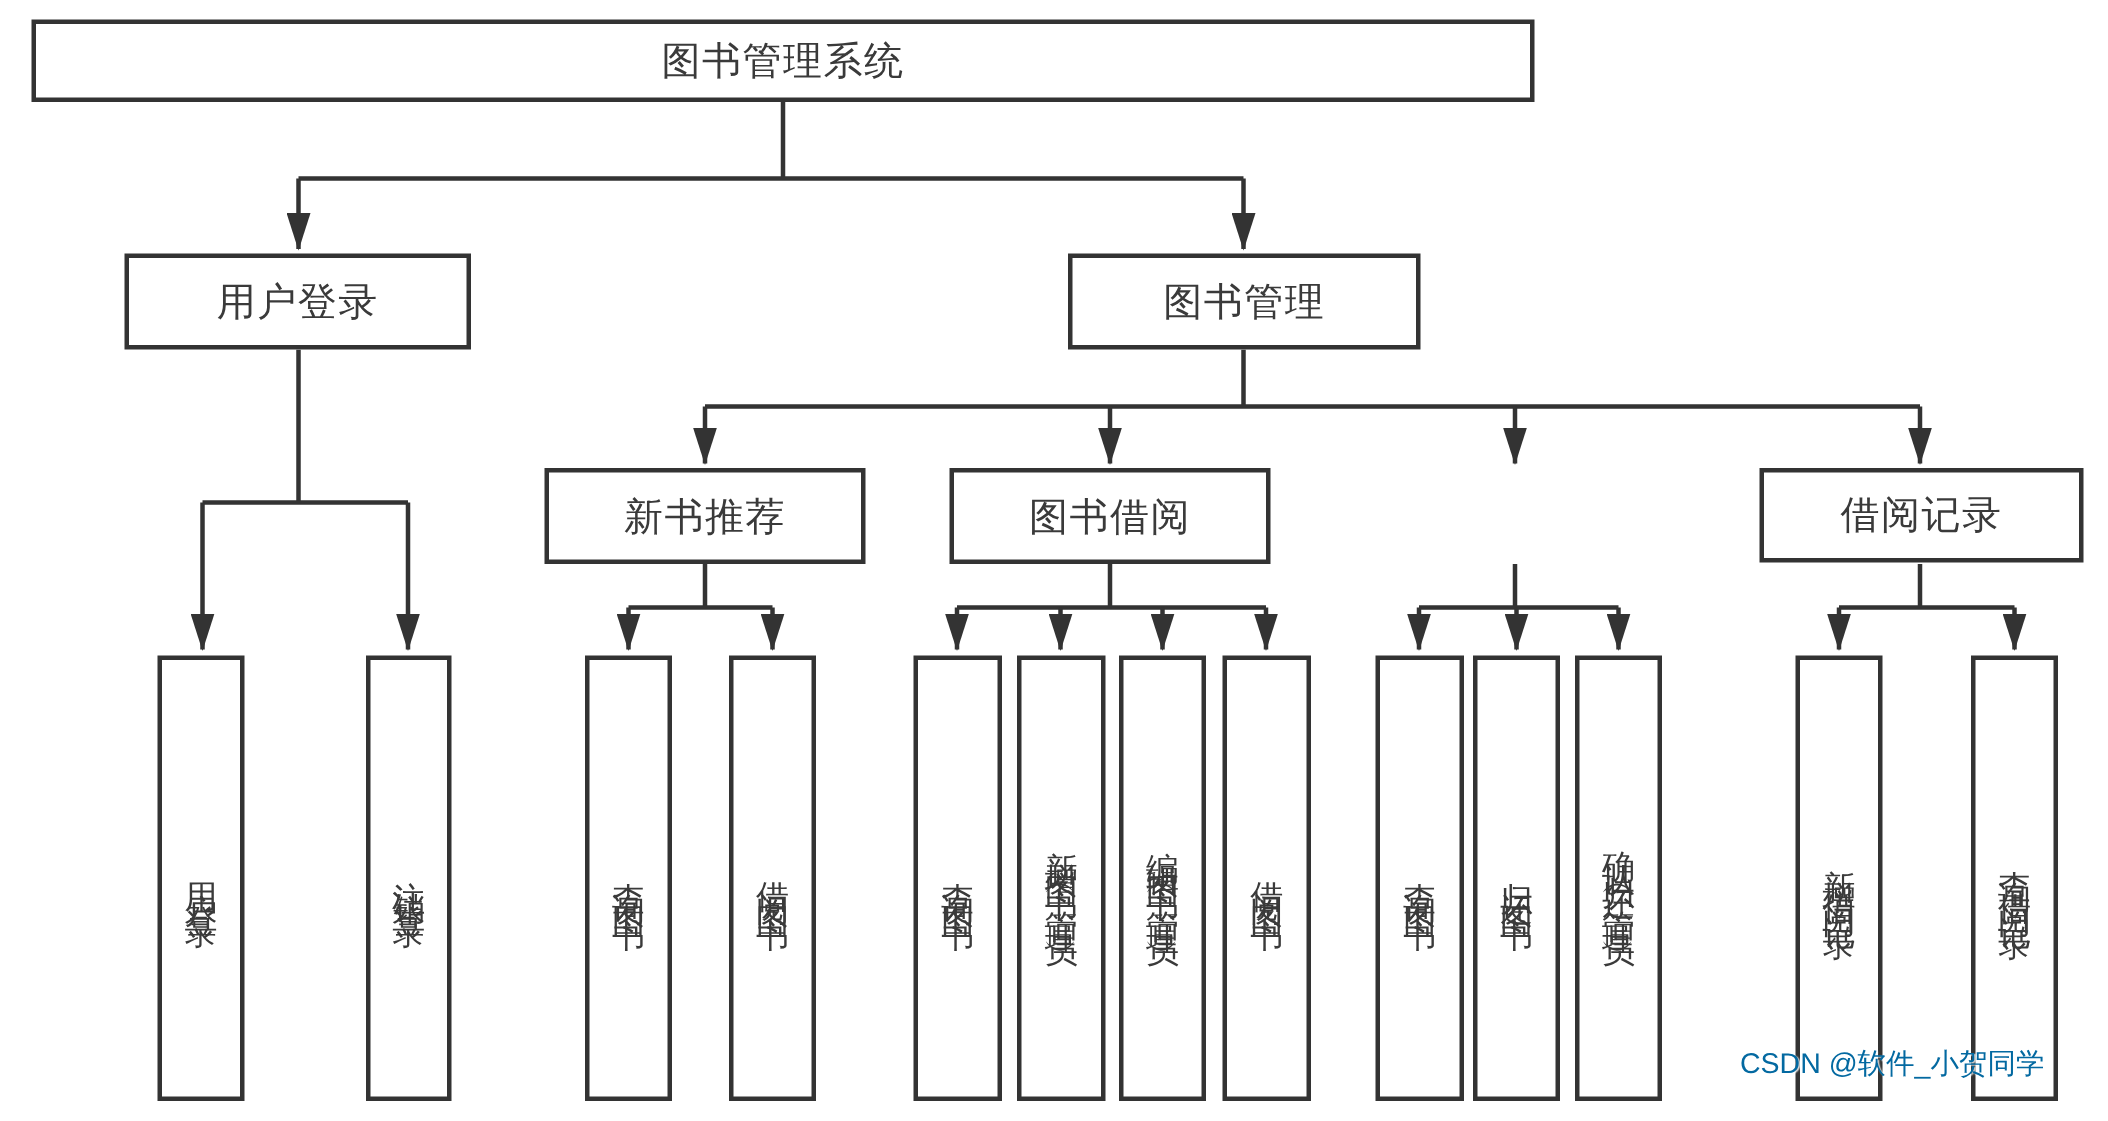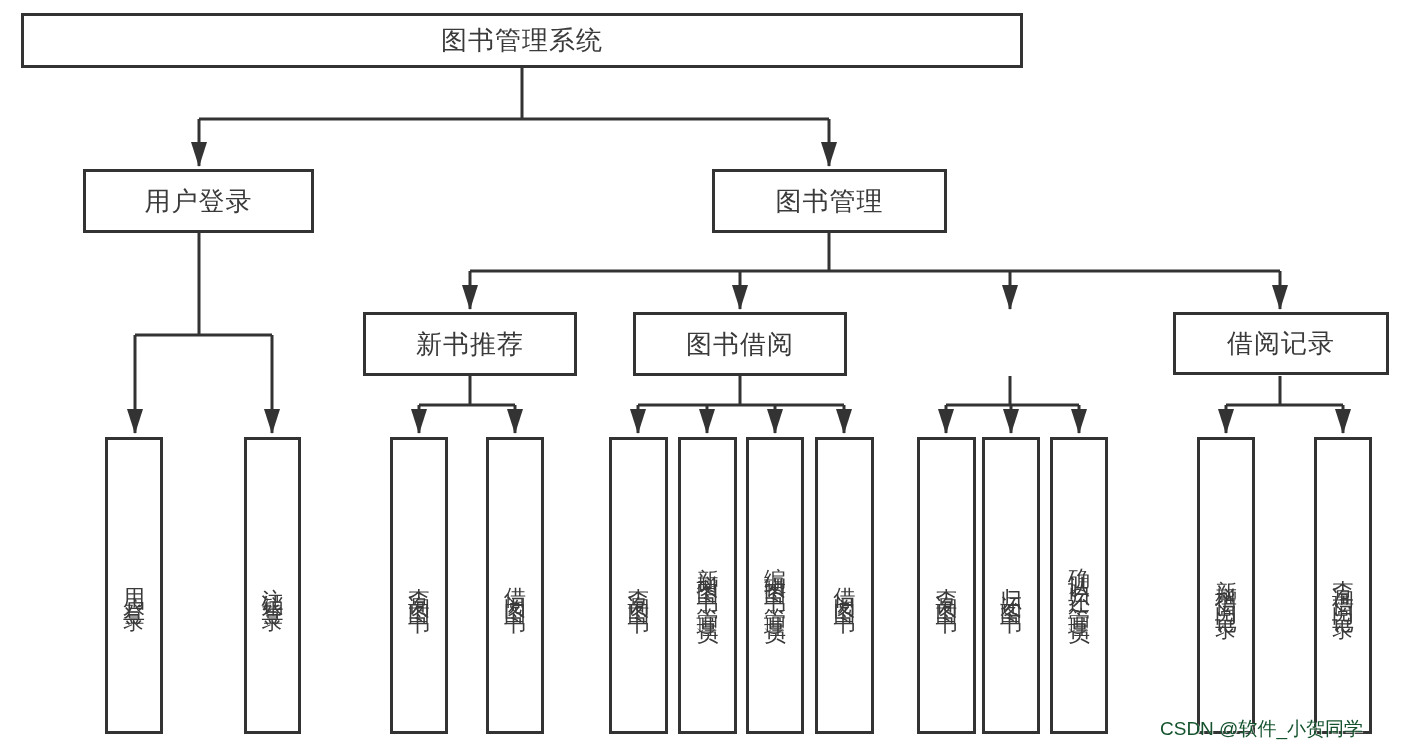--- a/index.html
+++ b/index.html
@@ -42,24 +42,24 @@
     writing-mode: vertical-rl;
     text-orientation: mixed;
     font-size: 22px;
     letter-spacing: 8px;
     line-height: 1;
     white-space: nowrap;
   }
   .watermark {
     position: absolute;
     left: 1160px;
-    top: 716px;
+    top: 696px;
     z-index: 3;
     font-size: 19px;
-    color: #14532d;
+    color: #0369a1;
     text-shadow: 1px 1px 1px rgba(255,255,255,0.9);
     white-space: nowrap;
   }
 </style>
 </head>
 <body>
 
 <div class="canvas">
 
   <svg class="connectors" width="1405" height="747" viewBox="0 0 1405 747">

